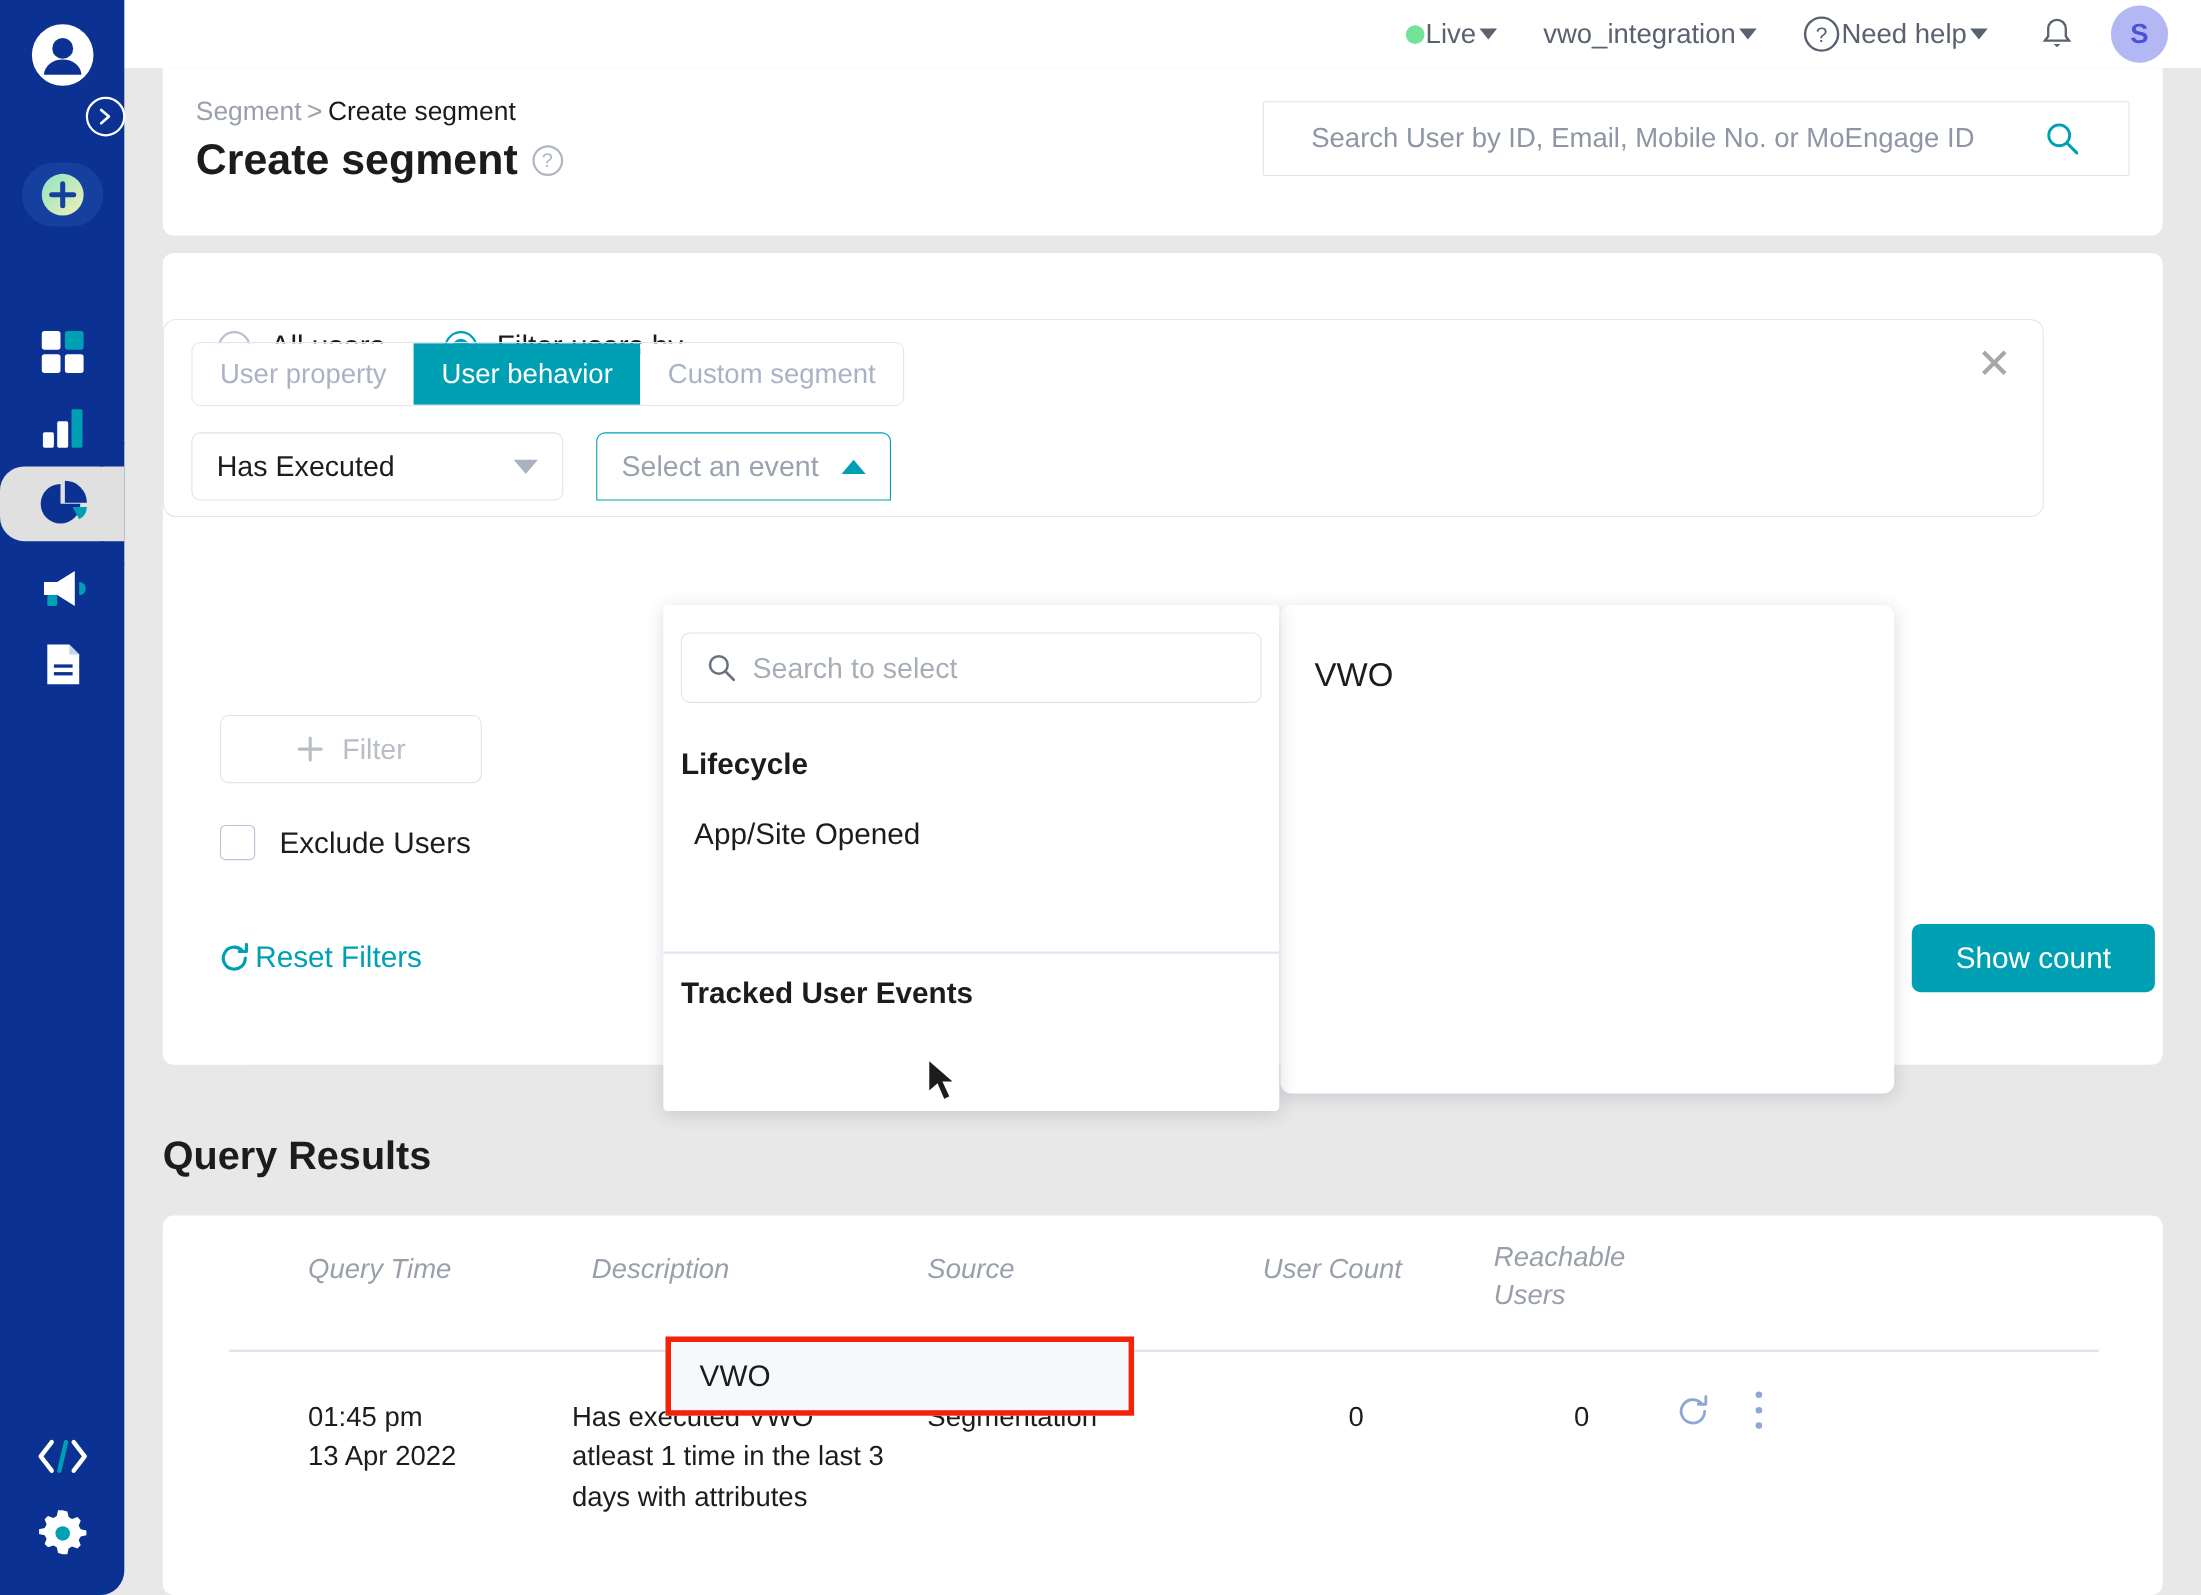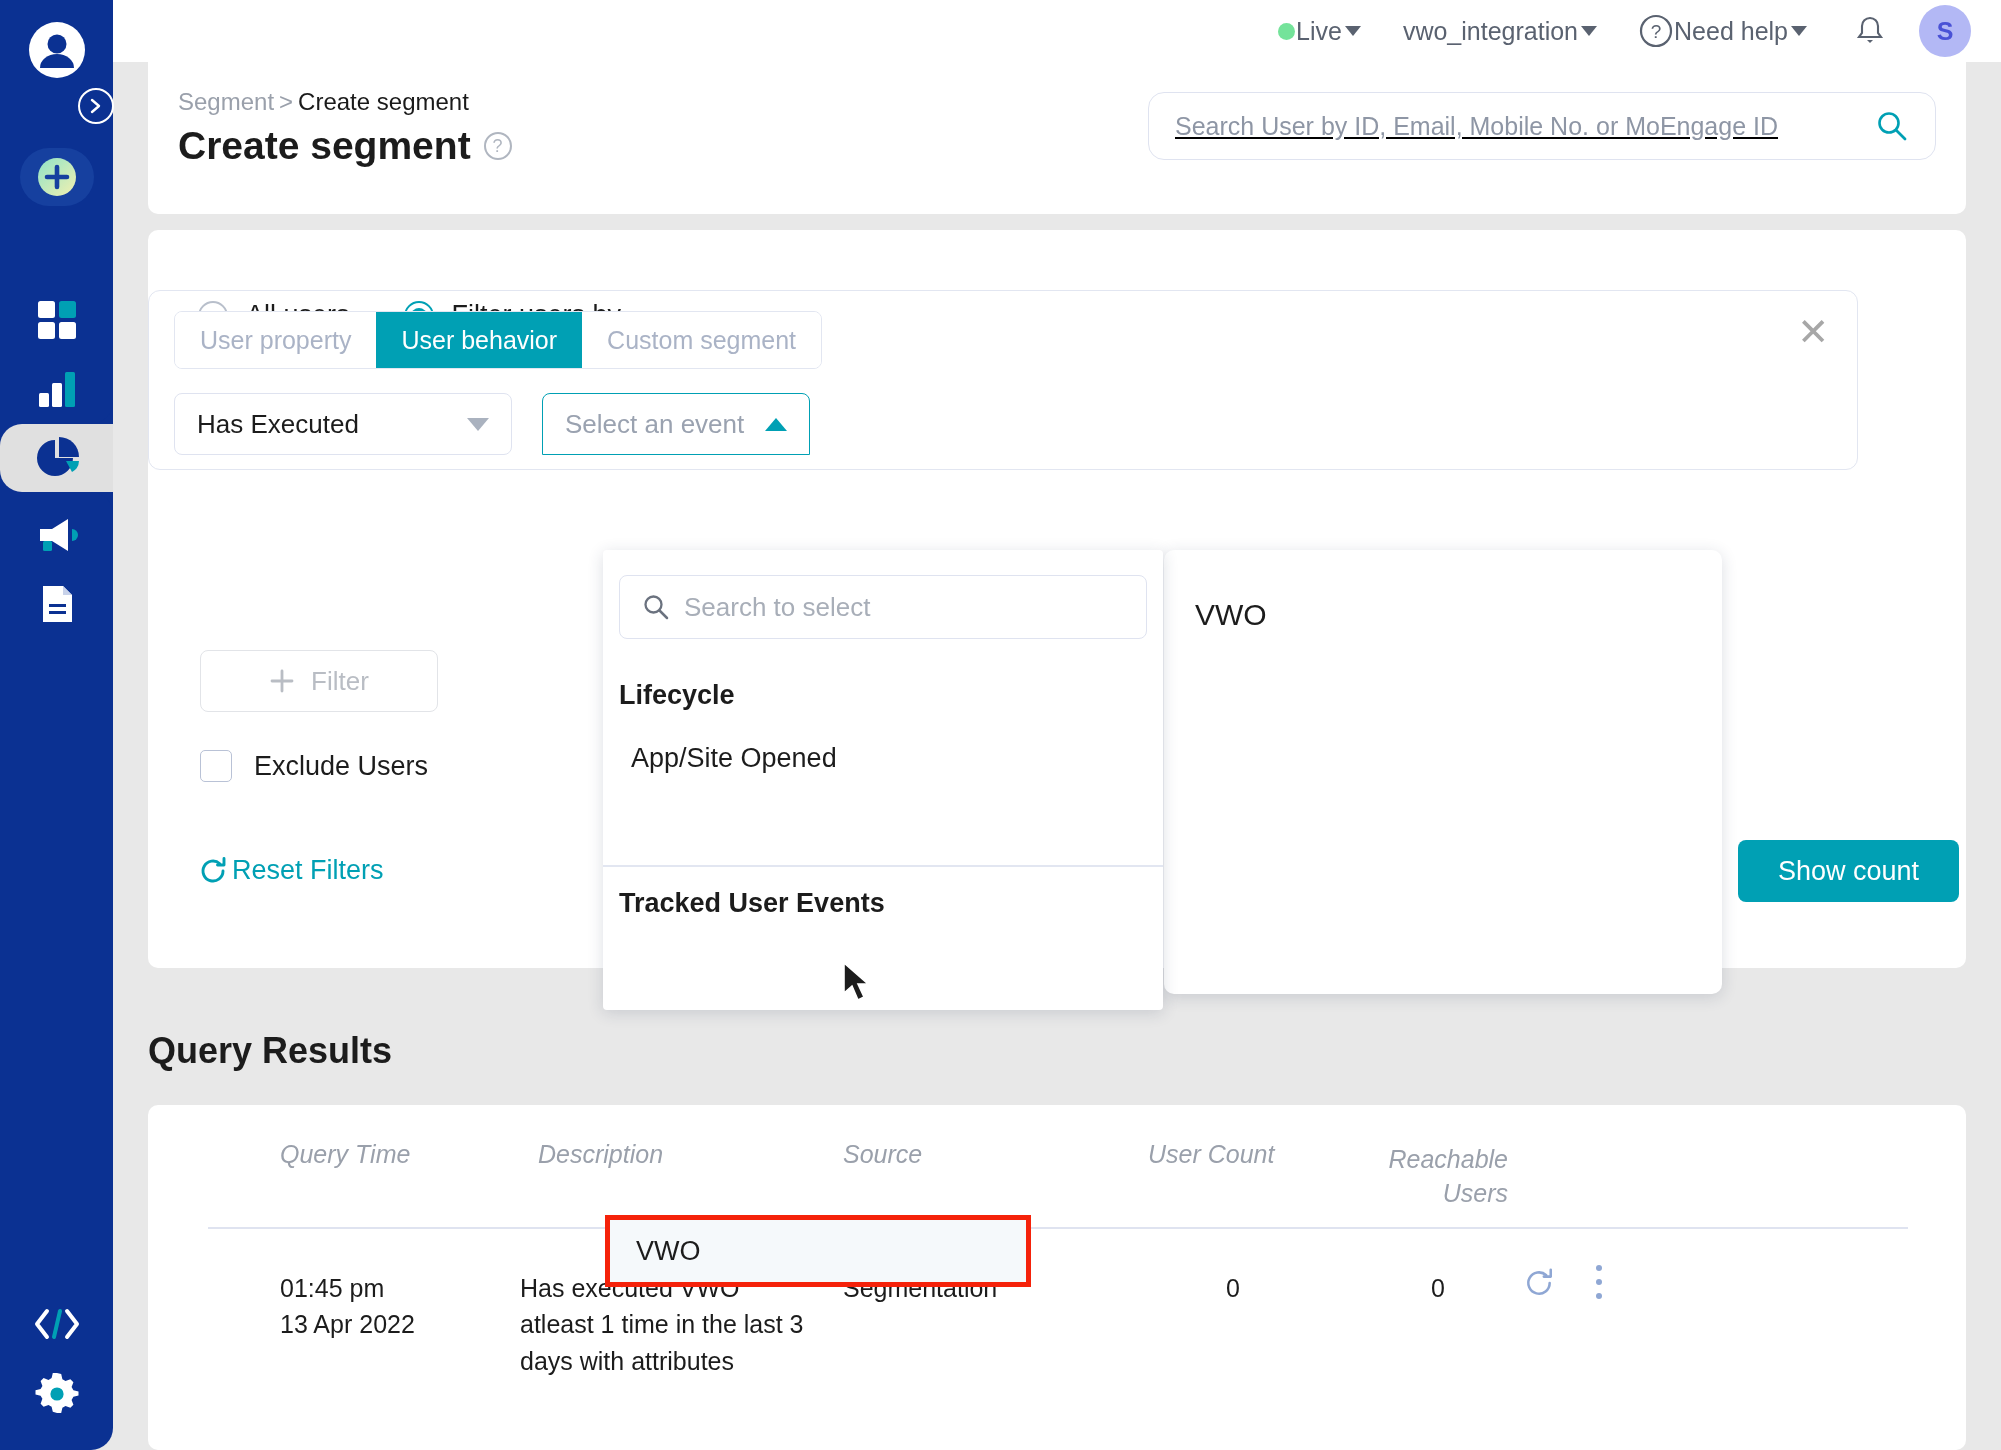--- a/index.html
+++ b/index.html
@@ -113,24 +113,23 @@
     width: 28px; height: 28px; border-radius: 50%;
     border: 2px solid #b0b6c0; color: #b0b6c0;
     font-size: 18px; font-weight: normal;
     display: flex; align-items: center; justify-content: center;
     cursor: pointer;
   }
   .user-search {
     position: absolute; right: 30px; top: 30px;
     width: 788px; height: 68px;
     border: 1.6px solid #dfe3f0;
-    border-radius: 16px;
+    border-radius: 2px;
     display: flex; align-items: center;
-    padding: 0 26px;
-    text-decoration: underline;
+    padding: 0 43px;
   }
   .user-search input {
     flex: 1; border: none; outline: none;
     font-size: 25px; color: #5a6270;
     font-family: "Liberation Sans", sans-serif;
     background: transparent;
   }
   .user-search input::placeholder { color: #8e96a5; }
 
   
@@ -332,21 +331,21 @@
     background: #ffffff;
     border-radius: 10px;
   }
   .qr-head {
     position: absolute; left: 0; top: 0; width: 100%; height: 130px;
   }
   .qr-hd {
     position: absolute; top: 35px;
     font-size: 25px; color: #9aa0ab; font-style: italic;
   }
-  .qr-hd.two-line { top: 38px; line-height: 1.35; text-align: right; }
+  .qr-hd.two-line { top: 22px; line-height: 1.35; text-align: left; }
   .qr-line {
     position: absolute; left: 60px; top: 122px;
     width: 1700px; height: 1.6px; background: #dfe3f0;
   }
   .qr-cell {
     position: absolute;
     font-size: 25px; color: #1c1c1c; line-height: 1.45;
   }
   .qr-icon { position: absolute; cursor: pointer; }
 </style>

